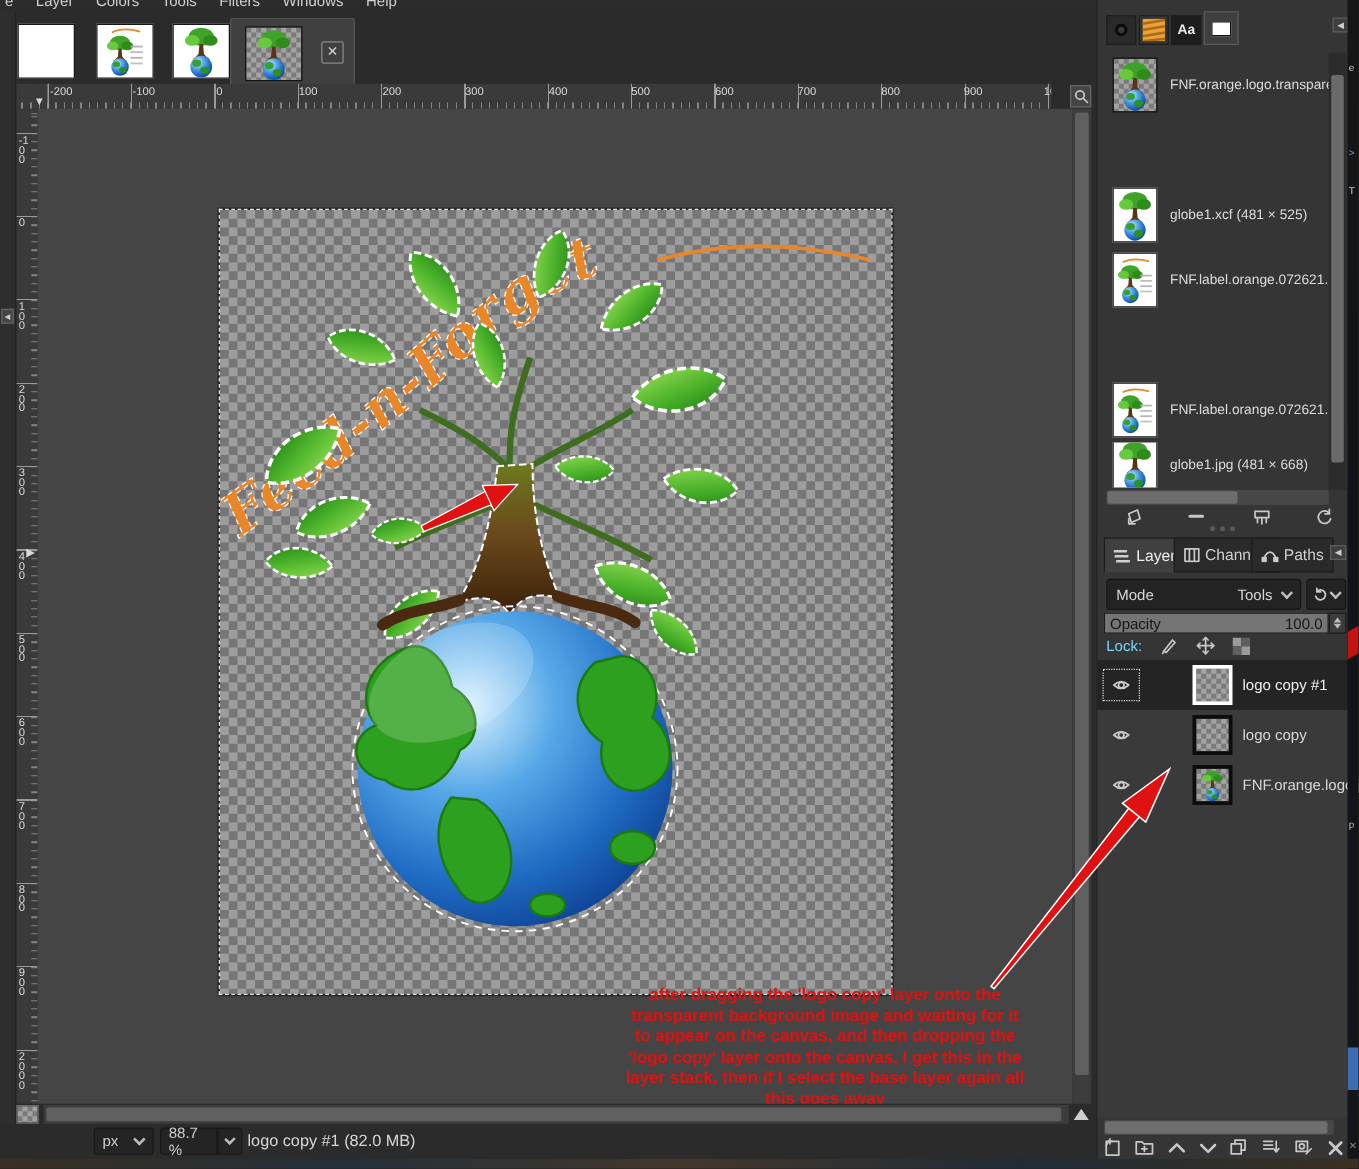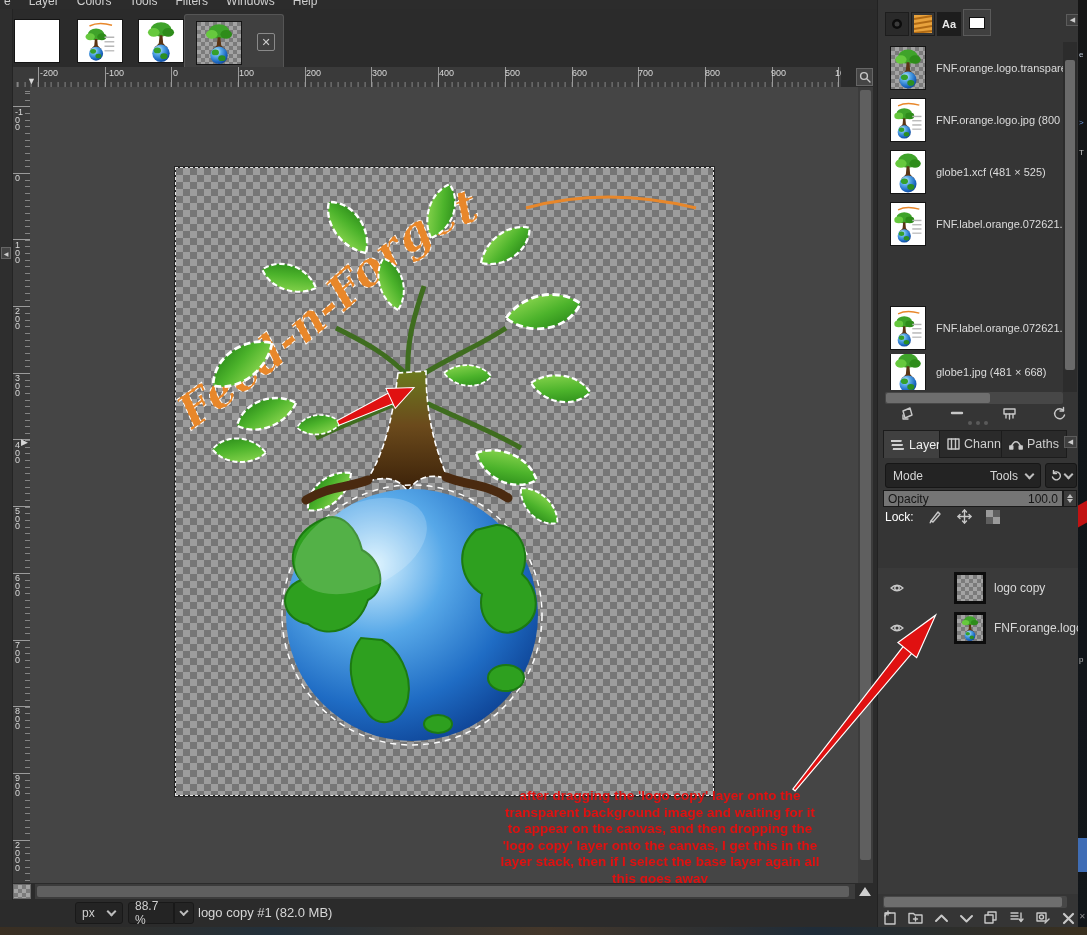--- a/index.html
+++ b/index.html
@@ -92,21 +92,21 @@
   .ltab.active{background:#404040;border-bottom:none;color:#eee;}
   #mode-box{position:absolute;left:7px;top:463px;width:156px;height:25px;background:#232323;border:1px solid #161616;border-radius:3px;
             display:flex;align-items:center;padding:0 7px;color:#d6d6d6;}
   #reset-box{position:absolute;left:167px;top:463px;width:32px;height:25px;background:#232323;border:1px solid #161616;border-radius:3px;
              display:flex;align-items:center;justify-content:center;gap:3px;}
   #opacity-bar{position:absolute;left:5px;top:490px;width:180px;height:17px;background:#757575;border:1px solid #1a1a1a;
                display:flex;align-items:center;justify-content:space-between;padding:0 4px;color:#161616;font-size:12px;}
   #opacity-spin{position:absolute;left:185px;top:490px;width:14px;height:17px;background:#3c3c3c;border:1px solid #1a1a1a;
                 display:flex;flex-direction:column;align-items:center;justify-content:center;gap:1px;}
   #opacity-spin i{width:0;height:0;border-left:3px solid transparent;border-right:3px solid transparent;}
-  #lock-row{position:absolute;left:7px;top:509px;display:flex;align-items:center;gap:14px;color:#ffffff;}
+  #lock-row{position:absolute;left:7px;top:509px;display:flex;align-items:center;gap:14px;color:#7dd3fc;}
   .layer-row{position:absolute;left:0;width:201px;height:40px;display:flex;align-items:center;background:#3a3a3a;}
   .layer-row.selected{background:#242424;}
   .eye-box{width:30px;height:26px;margin-left:4px;display:flex;align-items:center;justify-content:center;flex:none;}
   .eye-box.focused{border:1px dotted #dcdcdc;}
   .lthumb{width:32px;height:32px;margin-left:42px;border:3px solid #0d0d0d;flex:none;}
   .lthumb.selected{border-color:#fff;}
   .lname{margin-left:8px;font-size:12px;color:#d8d8d8;white-space:nowrap;}
   #layers-empty{position:absolute;left:0;top:648px;width:201px;height:246px;background:#3a3a3a;}
   #layers-hscroll{left:5px;top:896px;width:184px;}
   #layers-btns{position:absolute;left:4px;top:908px;width:194px;height:20px;display:flex;justify-content:space-between;align-items:center;}
@@ -379,28 +379,20 @@
     <div class="dock-menu" style="left:188px;top:14px">◀</div>
 
     <div class="img-row" style="top:42px">
       <div class="ithumb checker-sm">
           <svg class="thumb-svg" viewBox="0 0 48 58">
             <use href="#g-logo"></use>
           </svg>
         </div>
       <div class="ilabel">FNF.orange.logo.transpare</div>
     </div>
-    <div class="img-row" style="top:94px">
-      <div class="ithumb thumb-white">
-          <svg class="thumb-svg" viewBox="0 0 48 56">
-            <use href="#g-label"></use>
-          </svg>
-        </div>
-      <div class="ilabel">FNF.orange.logo.jpg (800</div>
-    </div>
     <div class="img-row" style="top:146px">
       <div class="ithumb thumb-white">
           <svg class="thumb-svg" viewBox="0 0 48 58">
             <use href="#g-logo"></use>
           </svg>
         </div>
       <div class="ilabel">globe1.xcf (481 × 525)</div>
     </div>
     <div class="img-row" style="top:198px">
       <div class="ithumb thumb-white">
@@ -527,20 +519,29 @@
             <rect width="7" height="7"></rect>
             <rect x="7" y="7" width="7" height="7"></rect>
           </g>
           <g fill="#5f5f5f">
             <rect x="7" width="7" height="7"></rect>
             <rect y="7" width="7" height="7"></rect>
           </g>
         </svg>
     </div>
 
+    <div class="layer-row selected" style="top:528px">
+      <div class="eye-box focused">
+          <svg width="14" height="14" viewBox="0 0 14 14">
+            <use href="#eye"></use>
+          </svg>
+        </div>
+      <div class="lthumb selected checker-sm"></div>
+      <div class="lname" style="color:#f0f0f0">logo copy #1</div>
+    </div>
     <div class="layer-row" style="top:568px">
       <div class="eye-box">
           <svg width="14" height="14" viewBox="0 0 14 14">
             <use href="#eye"></use>
           </svg>
         </div>
       <div class="lthumb checker-sm"></div>
       <div class="lname">logo copy</div>
     </div>
     <div class="layer-row" style="top:608px">

